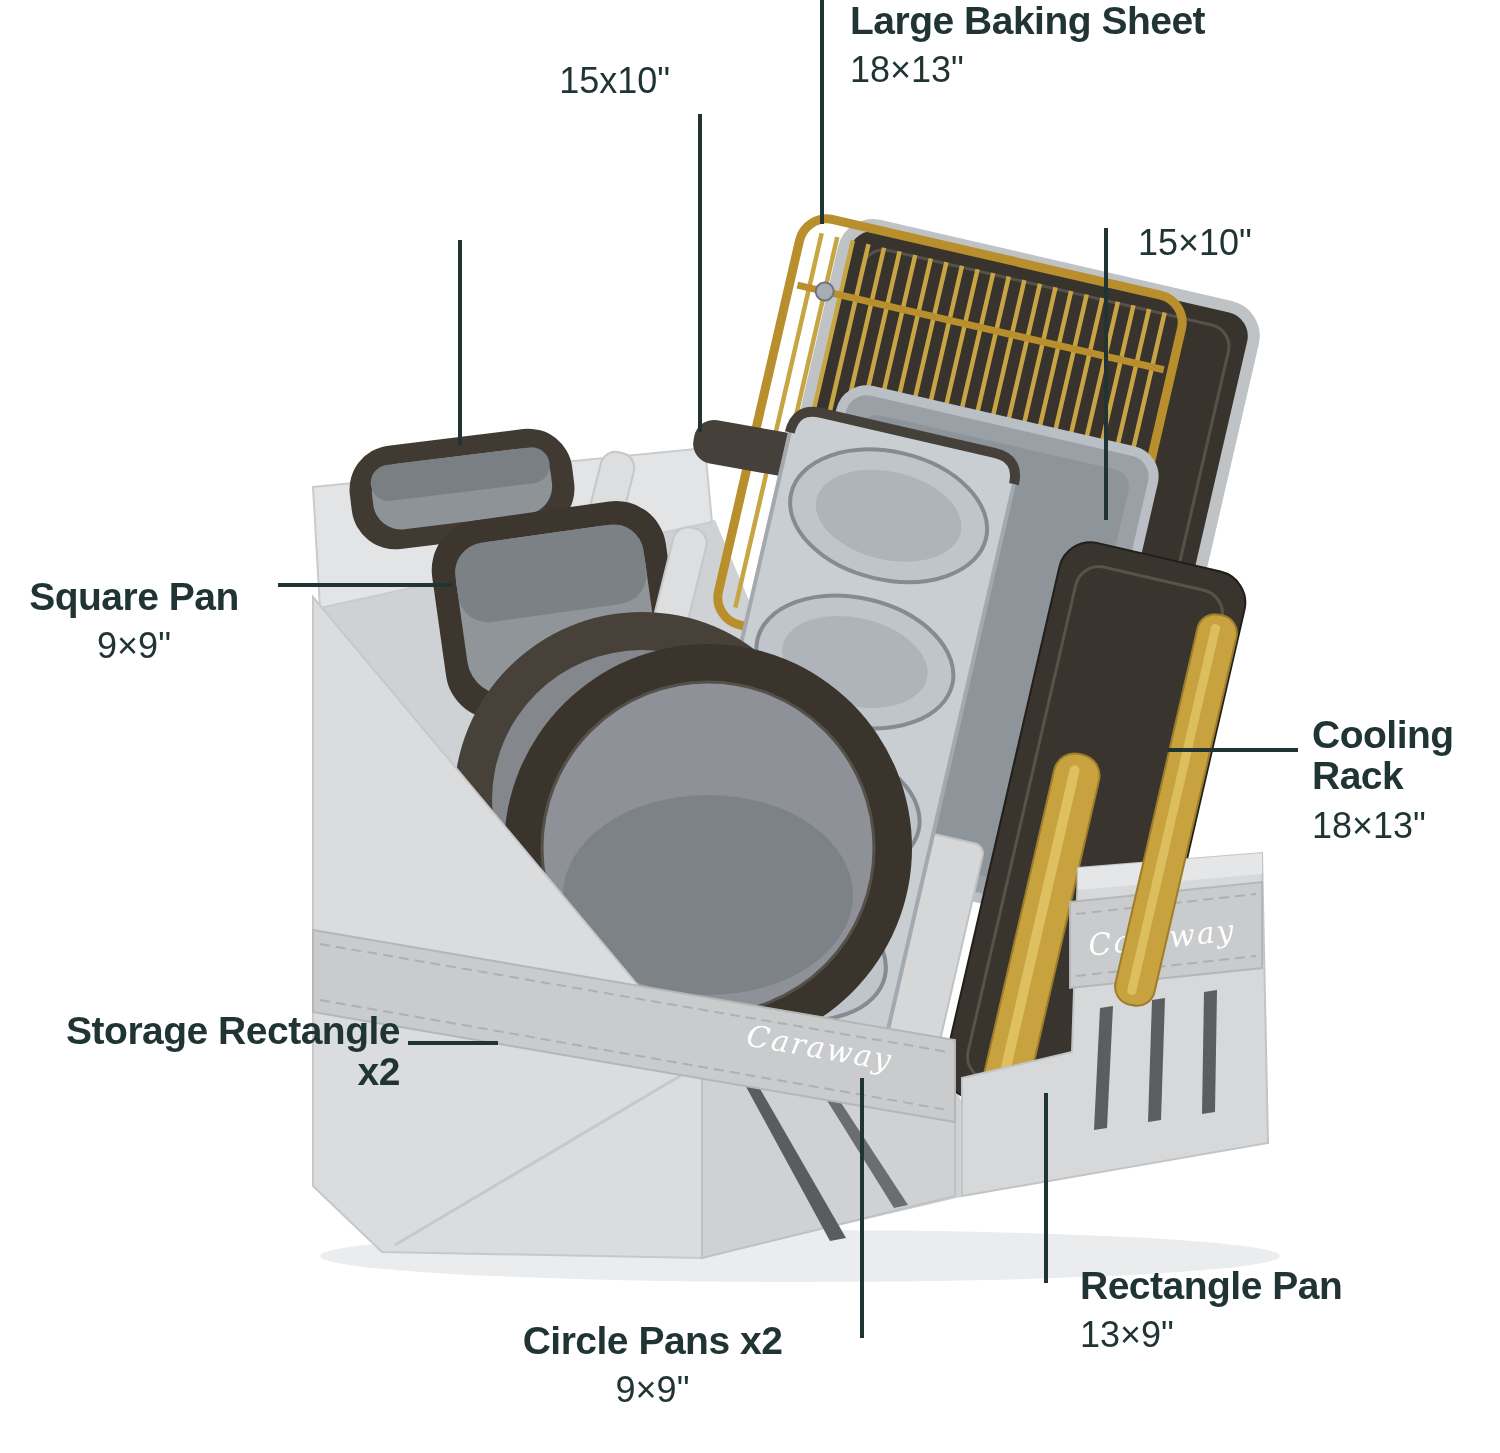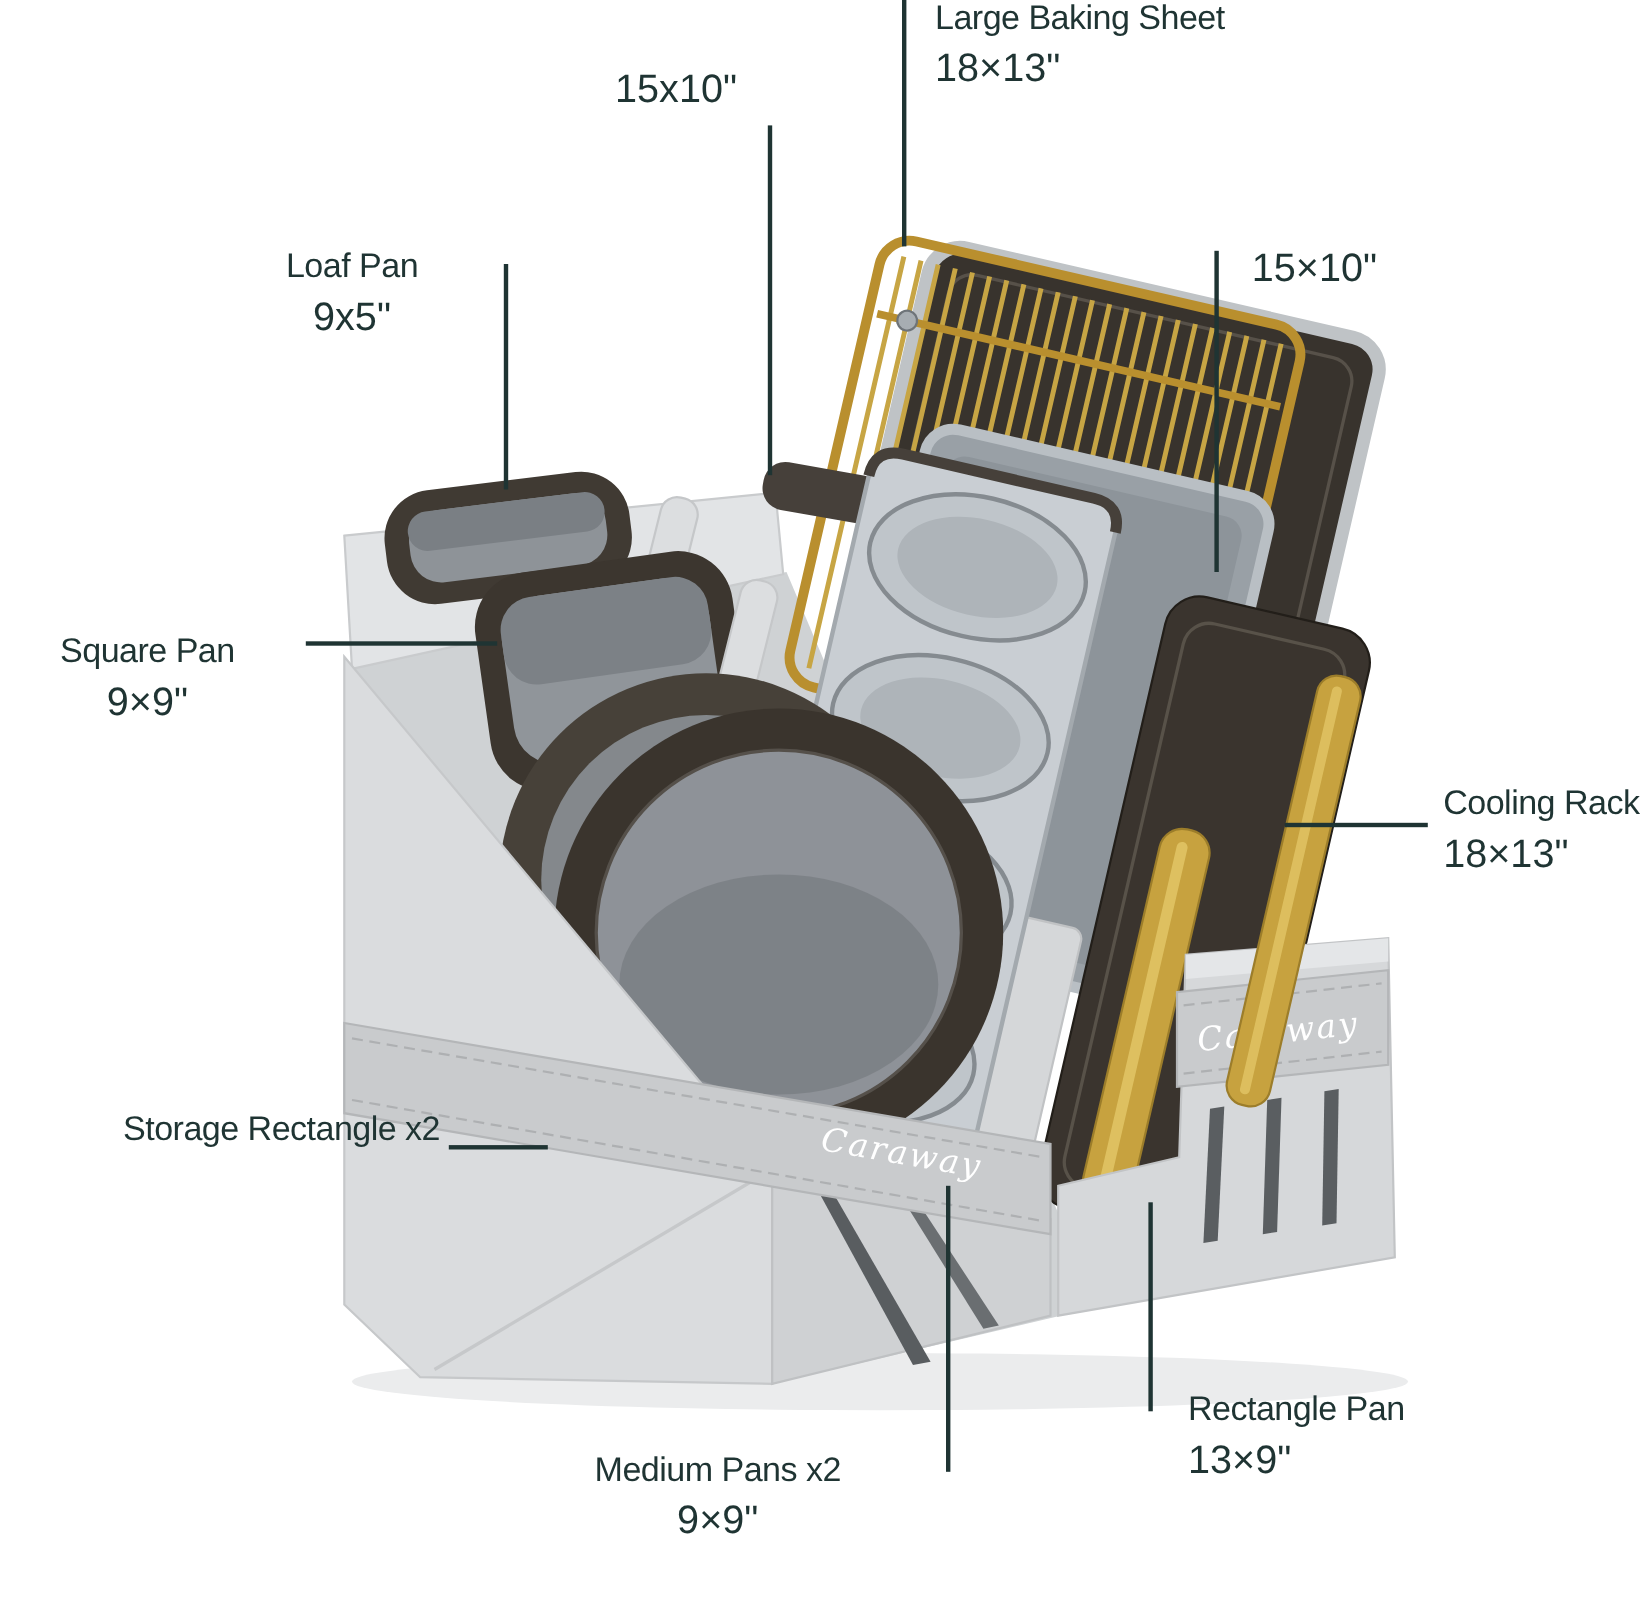--- a/index.html
+++ b/index.html
@@ -9,21 +9,21 @@
   html,body{margin:0;padding:0;background:#fff;}
   .canvas{
     position:relative;width:1500px;height:1453px;background:#ffffff;
     overflow:hidden;font-family:"Liberation Sans",sans-serif;color:var(--text);
   }
   .product-svg{position:absolute;left:0;top:0;width:1500px;height:1453px;}
   .line{position:absolute;background:var(--line);}
   .line.v{width:4px;}
   .line.h{height:4px;}
   .callout{position:absolute;}
-  .callout .name{font-size:31px;font-weight:400;line-height:1.06;letter-spacing:-0.5px;}
+  .callout .name{font-size:39px;font-weight:700;line-height:1.06;letter-spacing:-0.5px;}
   .callout .size{font-size:36px;font-weight:500;margin-top:8px;letter-spacing:0px;}
   .ta-r{text-align:right;} .ta-c{text-align:center;} .ta-l{text-align:left;}
   
   #lbl-large{left:850px;top:0px;width:500px;}
   #lbl-muffin{left:360px;top:52px;width:310px;}
   #lbl-loaf{left:205px;top:226px;width:230px;}
   #lbl-medium{left:1138px;top:214px;width:312px;}
   #lbl-square{left:0px;top:576px;width:268px;}
   #lbl-cooling{left:1312px;top:714px;width:200px;}
   #lbl-storage{left:28px;top:1010px;width:372px;}
@@ -187,24 +187,20 @@
 
   <div class="callout ta-l" id="lbl-large">
     <div class="name">Large Baking Sheet</div>
     <div class="size">18×13"</div>
   </div>
 
   <div class="callout ta-r" id="lbl-muffin">
     <div class="size">15x10"</div>
   </div>
 
-  <div class="callout ta-c" id="lbl-loaf">
-    <div class="name">Loaf Pan</div>
-    <div class="size">9x5"</div>
-  </div>
 
   <div class="callout ta-l" id="lbl-medium">
     <div class="size">15×10"</div>
   </div>
 
   <div class="callout ta-c" id="lbl-square">
     <div class="name">Square Pan</div>
     <div class="size">9×9"</div>
   </div>
 
@@ -216,17 +212,17 @@
   <div class="callout ta-r" id="lbl-storage">
     <div class="name">Storage Rectangle x2</div>
   </div>
 
   <div class="callout ta-l" id="lbl-rect">
     <div class="name">Rectangle Pan</div>
     <div class="size">13×9"</div>
   </div>
 
   <div class="callout ta-c" id="lbl-circle">
-    <div class="name">Medium Pans x2</div>
+    <div class="name">Circle Pans x2</div>
     <div class="size">9×9"</div>
   </div>
 
 </div>
 
 </body></html>

